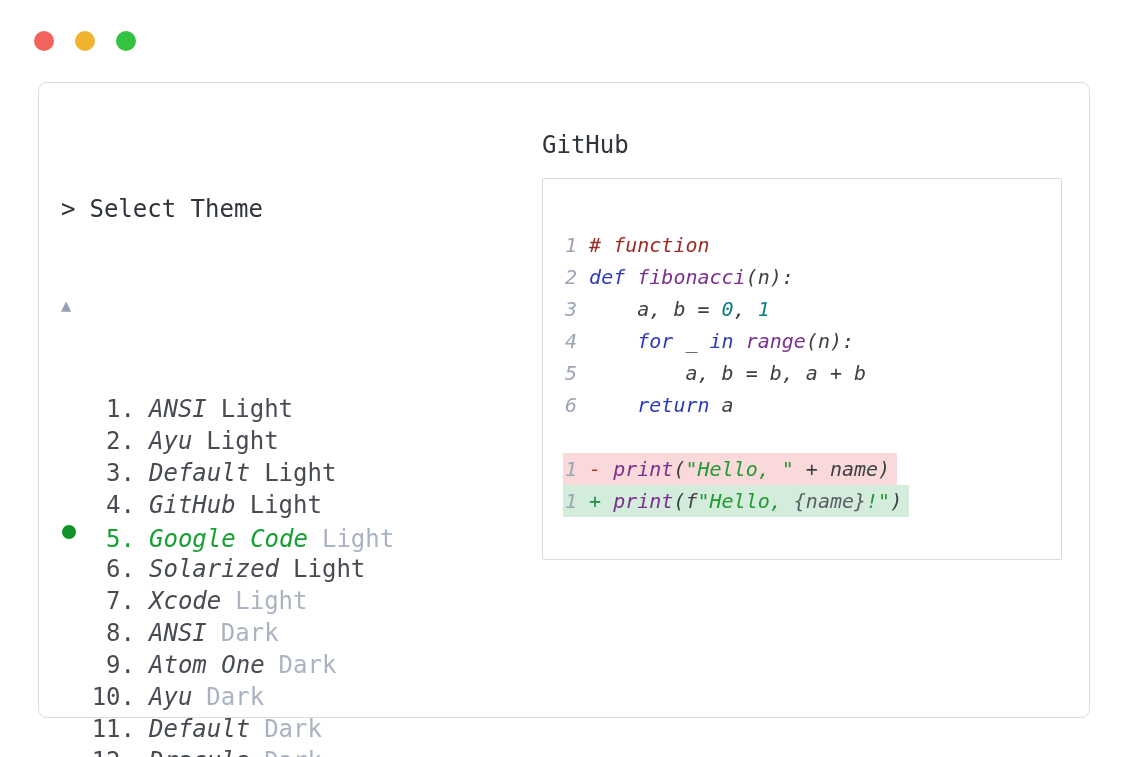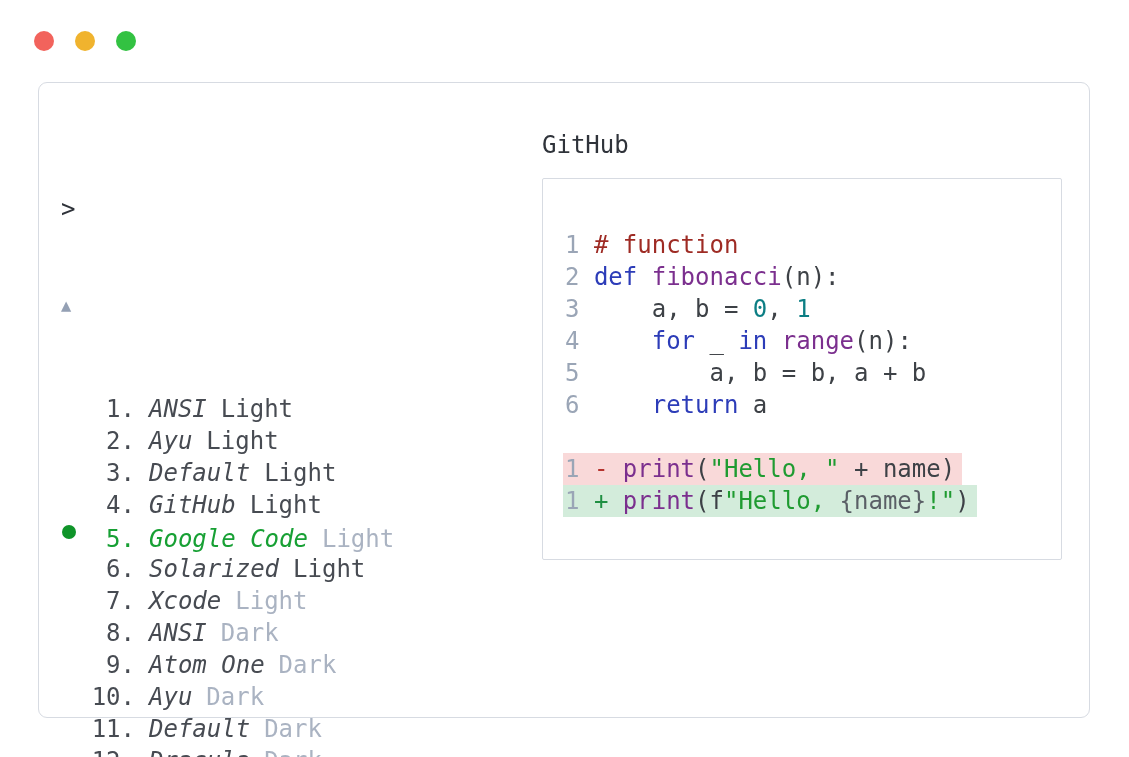--- a/index.html
+++ b/index.html
@@ -30,21 +30,21 @@
   .name{color:var(--list-text);padding-left:14px;font-style:italic;}
   .name.selected{color:var(--accent-green);margin-top:10px;}
   .variant{color:var(--list-text);padding-left:14px;}
   .variant.muted{color:var(--muted);}
 
   .preview-label{position:absolute;left:503px;top:46px;font-size:24px;line-height:32px;color:var(--text-dark);}
   .preview-box{
     position:absolute;left:503px;top:95px;width:518px;height:380px;
     border:1.5px solid var(--border);border-radius:2px;background:#fff;
   }
-  .code{position:absolute;left:22px;top:50px;font-size:24px;line-height:32px;white-space:pre;}
+  .code{position:absolute;left:22px;top:50px;font-size:20px;line-height:32px;white-space:pre;font-style:italic;}
   .code-line{height:32px;}
   .line-inner{display:inline-block;height:32px;padding:0 7px 0 2px;margin-left:-2px;}
   .line-inner.del{background:var(--diff-del-bg);}
   .line-inner.add{background:var(--diff-add-bg);}
   .gutter{color:var(--line-number);}
   .tok-pl{color:var(--code-plain);}
   .tok-com{color:var(--comment);}
   .tok-kw{color:var(--keyword);}
   .tok-fn{color:var(--function-name);}
   .tok-str{color:var(--string);}
@@ -57,21 +57,21 @@
 <body style="--traffic-red: #f2635c; --traffic-yellow: #f0b32e; --traffic-green: #33c242; --border: #d7dbe2; --text-dark: #2f333a; --list-text: #474b52; --muted: #aab3c2; --accent-green: #17a034; --bullet-green: #0f9429; --scroll-up: #94a0b4; --scroll-down: #3b3f46; --help-text: #a9b2c1; --line-number: #9aa5b6; --code-plain: #3d4146; --comment: #9e2b24; --keyword: #2c3cb8; --function-name: #7b2f8e; --string: #1f9b31; --literal: #0c7e84; --fstring-expr: #5a5f66; --diff-del-text: #b5332d; --diff-add-text: #1f8f42; --diff-del-bg: #f9d9d9; --diff-add-bg: #d3ecdb;">
 
 <div class="traffic t-red"></div>
 <div class="traffic t-yellow"></div>
 <div class="traffic t-green"></div>
 
 <div class="window">
 
   <div class="left-col">
     <div class="row">
-      <span class="prompt-caret">&gt;</span>
+      <span class="prompt-caret">&gt;</span><span class="prompt-title">Select Theme</span>
     </div>
     <div class="arrow arrow-up">▲</div>
     <div id="theme-list"><div class="row"><span class="bullet-slot"></span><span class="num">1.</span><span class="name">ANSI</span><span class="variant">Light</span></div><div class="row"><span class="bullet-slot"></span><span class="num">2.</span><span class="name">Ayu</span><span class="variant">Light</span></div><div class="row"><span class="bullet-slot"></span><span class="num">3.</span><span class="name">Default</span><span class="variant">Light</span></div><div class="row"><span class="bullet-slot"></span><span class="num">4.</span><span class="name">GitHub</span><span class="variant">Light</span></div><div class="row"><span class="bullet-slot"><span class="bullet"></span></span><span class="num selected">5.</span><span class="name selected">Google Code</span><span class="variant muted">Light</span></div><div class="row"><span class="bullet-slot"></span><span class="num">6.</span><span class="name">Solarized</span><span class="variant">Light</span></div><div class="row"><span class="bullet-slot"></span><span class="num">7.</span><span class="name">Xcode</span><span class="variant muted">Light</span></div><div class="row"><span class="bullet-slot"></span><span class="num">8.</span><span class="name">ANSI</span><span class="variant muted">Dark</span></div><div class="row"><span class="bullet-slot"></span><span class="num">9.</span><span class="name">Atom One</span><span class="variant muted">Dark</span></div><div class="row"><span class="bullet-slot"></span><span class="num">10.</span><span class="name">Ayu</span><span class="variant muted">Dark</span></div><div class="row"><span class="bullet-slot"></span><span class="num">11.</span><span class="name">Default</span><span class="variant muted">Dark</span></div><div class="row"><span class="bullet-slot"></span><span class="num">12.</span><span class="name">Dracula</span><span class="variant muted">Dark</span></div></div>
     
     
   </div>
 
   <div class="preview-label">GitHub</div>
   <div class="preview-box">
     <div class="code" id="code-area"><div class="code-line"><span class="line-inner"><span class="gutter">1 </span><span class="tok-com"># function</span></span></div><div class="code-line"><span class="line-inner"><span class="gutter">2 </span><span class="tok-kw">def</span><span class="tok-pl"> </span><span class="tok-fn">fibonacci</span><span class="tok-pl">(n):</span></span></div><div class="code-line"><span class="line-inner"><span class="gutter">3 </span><span class="tok-pl">    a, b = </span><span class="tok-lit">0</span><span class="tok-pl">, </span><span class="tok-lit">1</span></span></div><div class="code-line"><span class="line-inner"><span class="gutter">4 </span><span class="tok-pl">    </span><span class="tok-kw">for</span><span class="tok-pl"> _ </span><span class="tok-kw">in</span><span class="tok-pl"> </span><span class="tok-fn">range</span><span class="tok-pl">(n):</span></span></div><div class="code-line"><span class="line-inner"><span class="gutter">5 </span><span class="tok-pl">        a, b = b, a + b</span></span></div><div class="code-line"><span class="line-inner"><span class="gutter">6 </span><span class="tok-pl">    </span><span class="tok-kw">return</span><span class="tok-pl"> a</span></span></div><div class="code-line"><span class="line-inner"></span></div><div class="code-line"><span class="line-inner del"><span class="gutter">1 </span><span class="tok-del">- </span><span class="tok-fn">print</span><span class="tok-pl">(</span><span class="tok-str">"Hello, "</span><span class="tok-pl"> + name)</span></span></div><div class="code-line"><span class="line-inner add"><span class="gutter">1 </span><span class="tok-add">+ </span><span class="tok-fn">print</span><span class="tok-pl">(f</span><span class="tok-str">"Hello, </span><span class="tok-dim">{name}</span><span class="tok-str">!"</span><span class="tok-pl">)</span></span></div></div>

